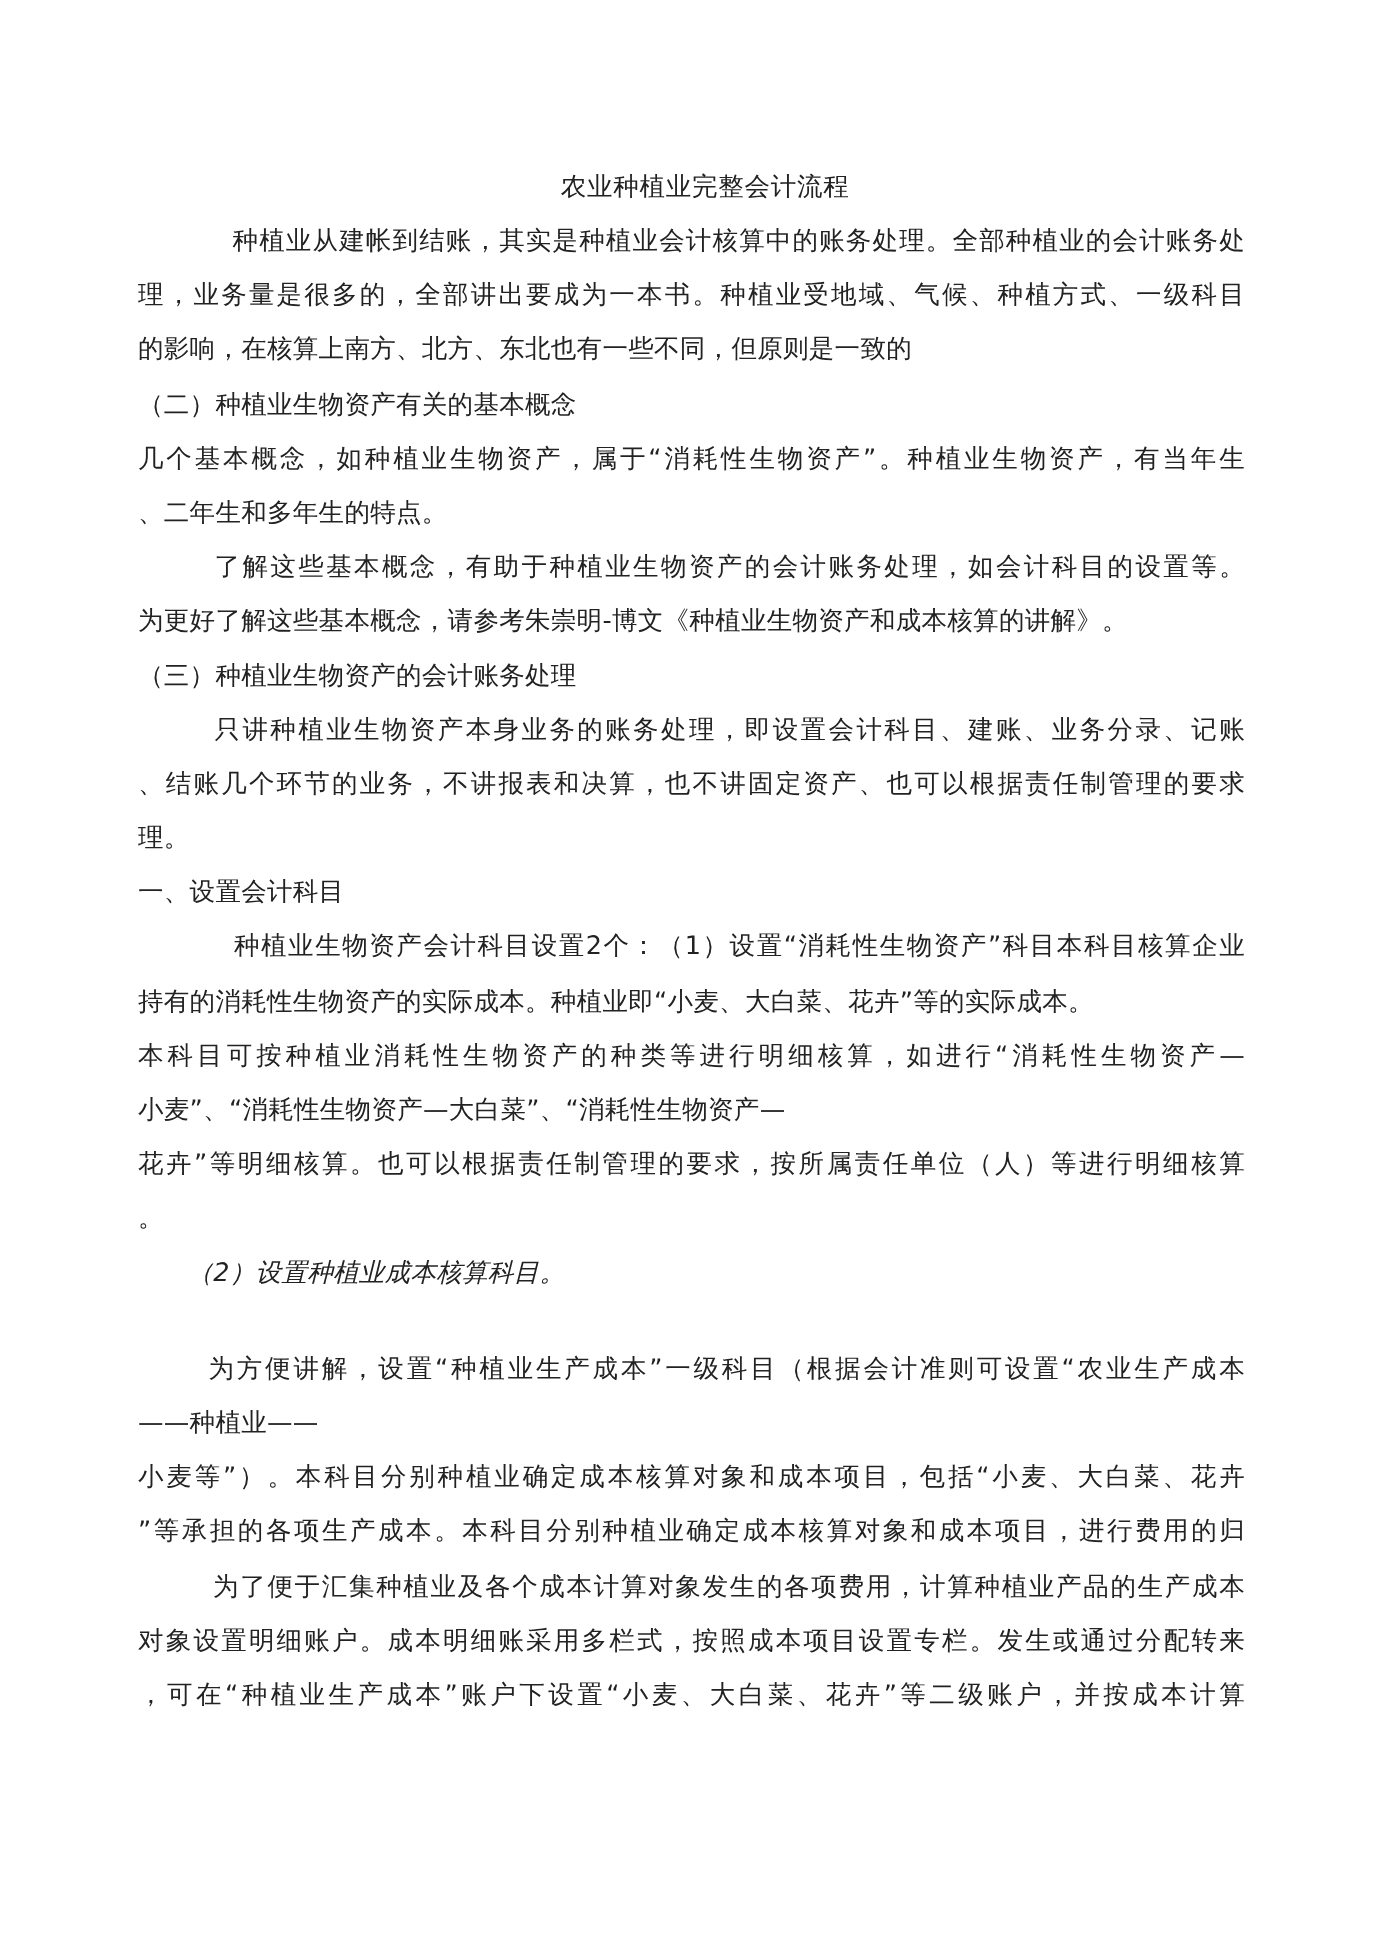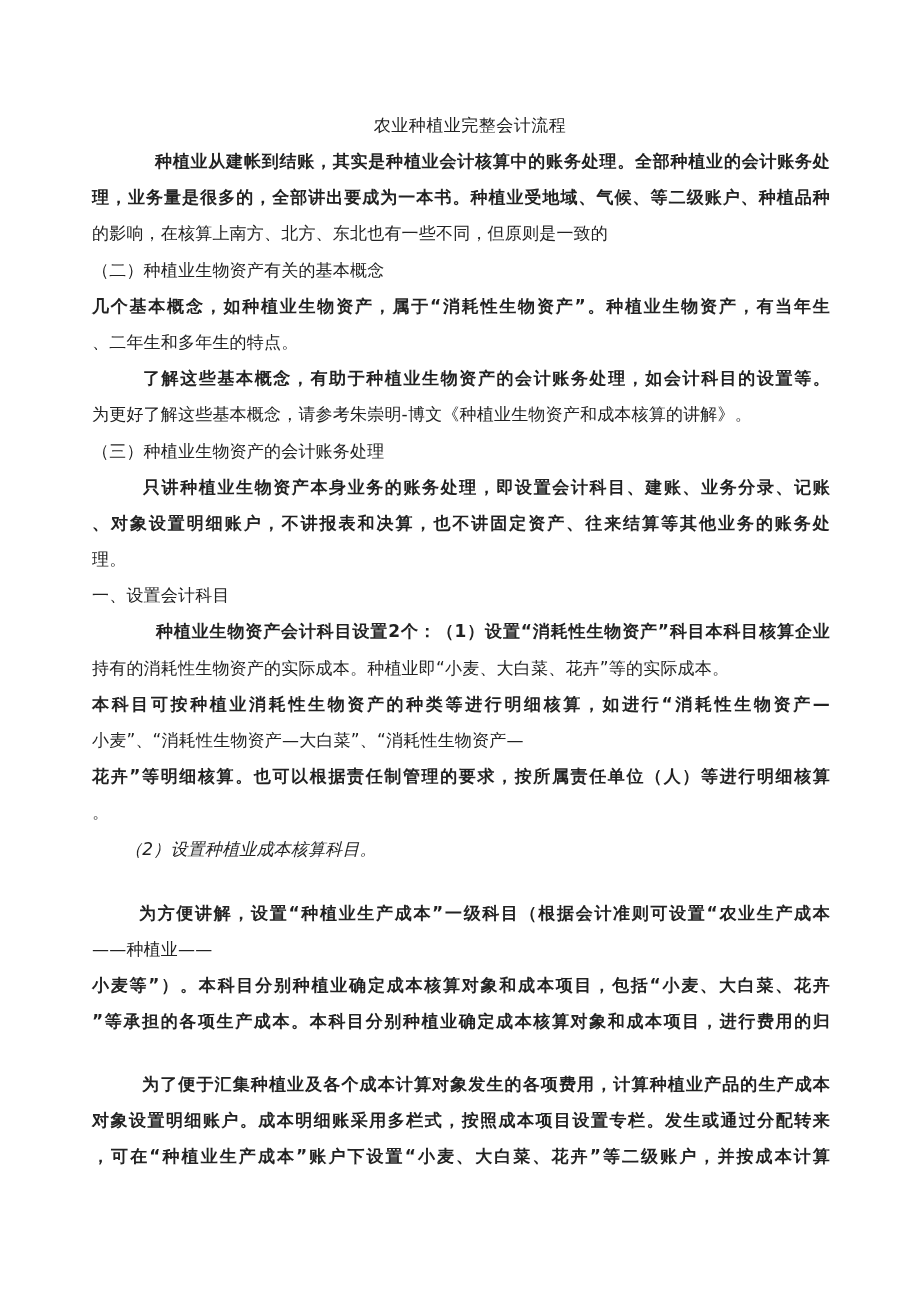--- a/index.html
+++ b/index.html
@@ -45,52 +45,51 @@
     line-height: 36.2px;
     font-size: 17px;
     letter-spacing: 0.2px;
     white-space: pre;
     overflow: visible;
   }
   .line.full {
     white-space: normal;
     text-align: justify;
     text-align-last: justify;
-    font-weight: bold;
   }
 </style>
 </head>
 <body>
 
 <div class="page" style="background: rgb(255, 255, 255);">
   <div class="doc" style="color: rgb(34, 34, 34);">
     <h1 class="doc-title">农业种植业完整会计流程</h1>
     <div class="doc-body">
         <div class="line full" style="text-indent: 63px;">种植业从建帐到结账，其实是种植业会计核算中的账务处理。全部种植业的会计账务处</div>
-        <div class="line full">理，业务量是很多的，全部讲出要成为一本书。种植业受地域、气候、等二级账户、种植品种</div>
+        <div class="line full">理，业务量是很多的，全部讲出要成为一本书。种植业受地域、气候、种植方式、一级科目</div>
         <div class="line">的影响，在核算上南方、北方、东北也有一些不同，但原则是一致的</div>
         <div class="line">（二）种植业生物资产有关的基本概念</div>
         <div class="line full">几个基本概念，如种植业生物资产，属于“消耗性生物资产”。种植业生物资产，有当年生</div>
         <div class="line">、二年生和多年生的特点。</div>
         <div class="line full" style="text-indent: 51px;">了解这些基本概念，有助于种植业生物资产的会计账务处理，如会计科目的设置等。</div>
         <div class="line">为更好了解这些基本概念，请参考朱崇明-博文《种植业生物资产和成本核算的讲解》。</div>
         <div class="line">（三）种植业生物资产的会计账务处理</div>
         <div class="line full" style="text-indent: 51px;">只讲种植业生物资产本身业务的账务处理，即设置会计科目、建账、业务分录、记账</div>
-        <div class="line full">、对象设置明细账户，不讲报表和决算，也不讲固定资产、往来结算等其他业务的账务处</div>
+        <div class="line full">、结账几个环节的业务，不讲报表和决算，也不讲固定资产、也可以根据责任制管理的要求</div>
         <div class="line">理。</div>
         <div class="line">一、设置会计科目</div>
         <div class="line full" style="text-indent: 64px;">种植业生物资产会计科目设置2个：（1）设置“消耗性生物资产”科目本科目核算企业</div>
         <div class="line">持有的消耗性生物资产的实际成本。种植业即“小麦、大白菜、花卉”等的实际成本。</div>
         <div class="line full">本科目可按种植业消耗性生物资产的种类等进行明细核算，如进行“消耗性生物资产—</div>
         <div class="line">小麦”、“消耗性生物资产—大白菜”、“消耗性生物资产—</div>
         <div class="line full">花卉”等明细核算。也可以根据责任制管理的要求，按所属责任单位（人）等进行明细核算</div>
         <div class="line">。</div>
         <div class="line" style="text-indent: 33px; font-style: italic;">（2）设置种植业成本核算科目。</div>
         <div class="line full" style="text-indent: 47px; margin-top: 28px;">为方便讲解，设置“种植业生产成本”一级科目（根据会计准则可设置“农业生产成本</div>
         <div class="line">——种植业——</div>
         <div class="line full">小麦等”）。本科目分别种植业确定成本核算对象和成本项目，包括“小麦、大白菜、花卉</div>
         <div class="line full">”等承担的各项生产成本。本科目分别种植业确定成本核算对象和成本项目，进行费用的归</div>
-        <div class="line full" style="text-indent: 50px; margin-top: 26px;">为了便于汇集种植业及各个成本计算对象发生的各项费用，计算种植业产品的生产成本</div>
+        <div class="line full" style="text-indent: 50px;">为了便于汇集种植业及各个成本计算对象发生的各项费用，计算种植业产品的生产成本</div>
         <div class="line full">对象设置明细账户。成本明细账采用多栏式，按照成本项目设置专栏。发生或通过分配转来</div>
         <div class="line full">，可在“种植业生产成本”账户下设置“小麦、大白菜、花卉”等二级账户，并按成本计算</div>
       </div>
   </div>
 </div>
 
 </body></html>

